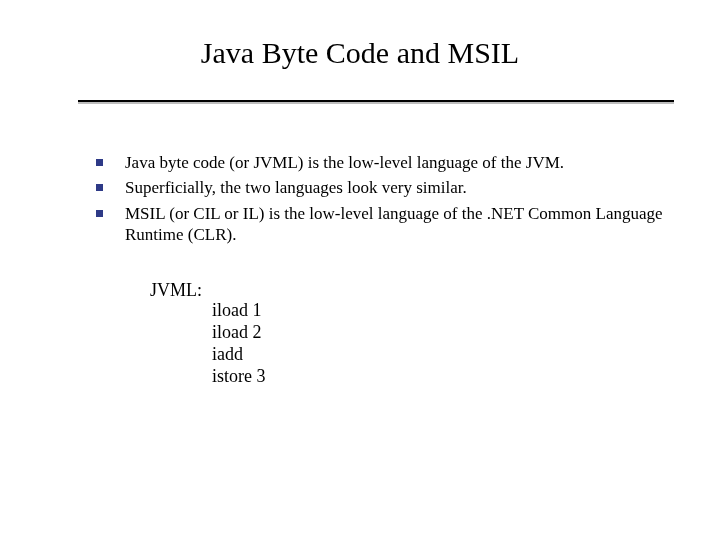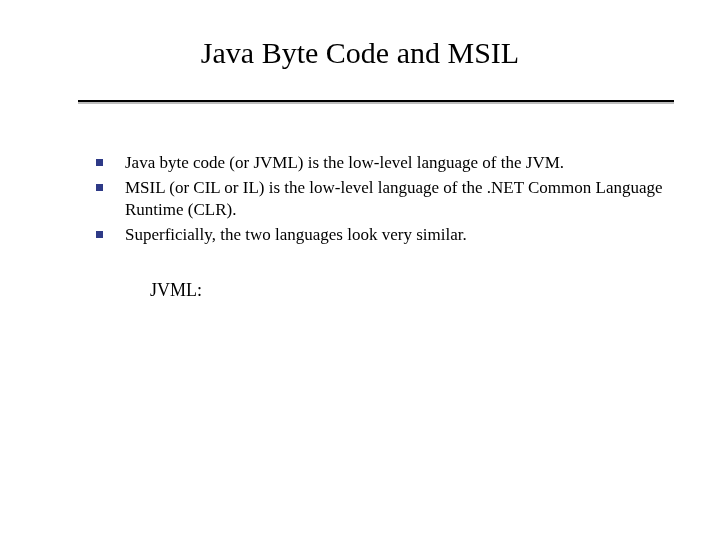--- a/index.html
+++ b/index.html
@@ -93,27 +93,33 @@
 
   <div class="rule"></div>
 
   <div class="bullets">
     <div class="bullet-row">
       <div class="sq"></div>
       <div class="bullet-text">Java byte code (or JVML) is the low-level language of the JVM.</div>
     </div>
     <div class="bullet-row">
       <div class="sq"></div>
-      <div class="bullet-text">MSIL (or CIL or IL) is the low-level language of the .NET Common Language Runtime (CLR).</div>
+      <div class="bullet-text">Superficially, the two languages look very similar.</div>
     </div>
     <div class="bullet-row">
       <div class="sq"></div>
-      <div class="bullet-text">Superficially, the two languages look very similar.</div>
+      <div class="bullet-text">MSIL (or CIL or IL) is the low-level language of the .NET Common Language Runtime (CLR).</div>
     </div>
   </div>
 
   <div class="examples">
     <div class="ex-col col-left">
       <div class="ex-label">JVML:</div>
+      <div class="ex-lines">
+        <div>iload 1</div>
+        <div>iload 2</div>
+        <div>iadd</div>
+        <div>istore 3</div>
+      </div>
     </div>
   </div>
 
 </div>
 
 </body></html>

